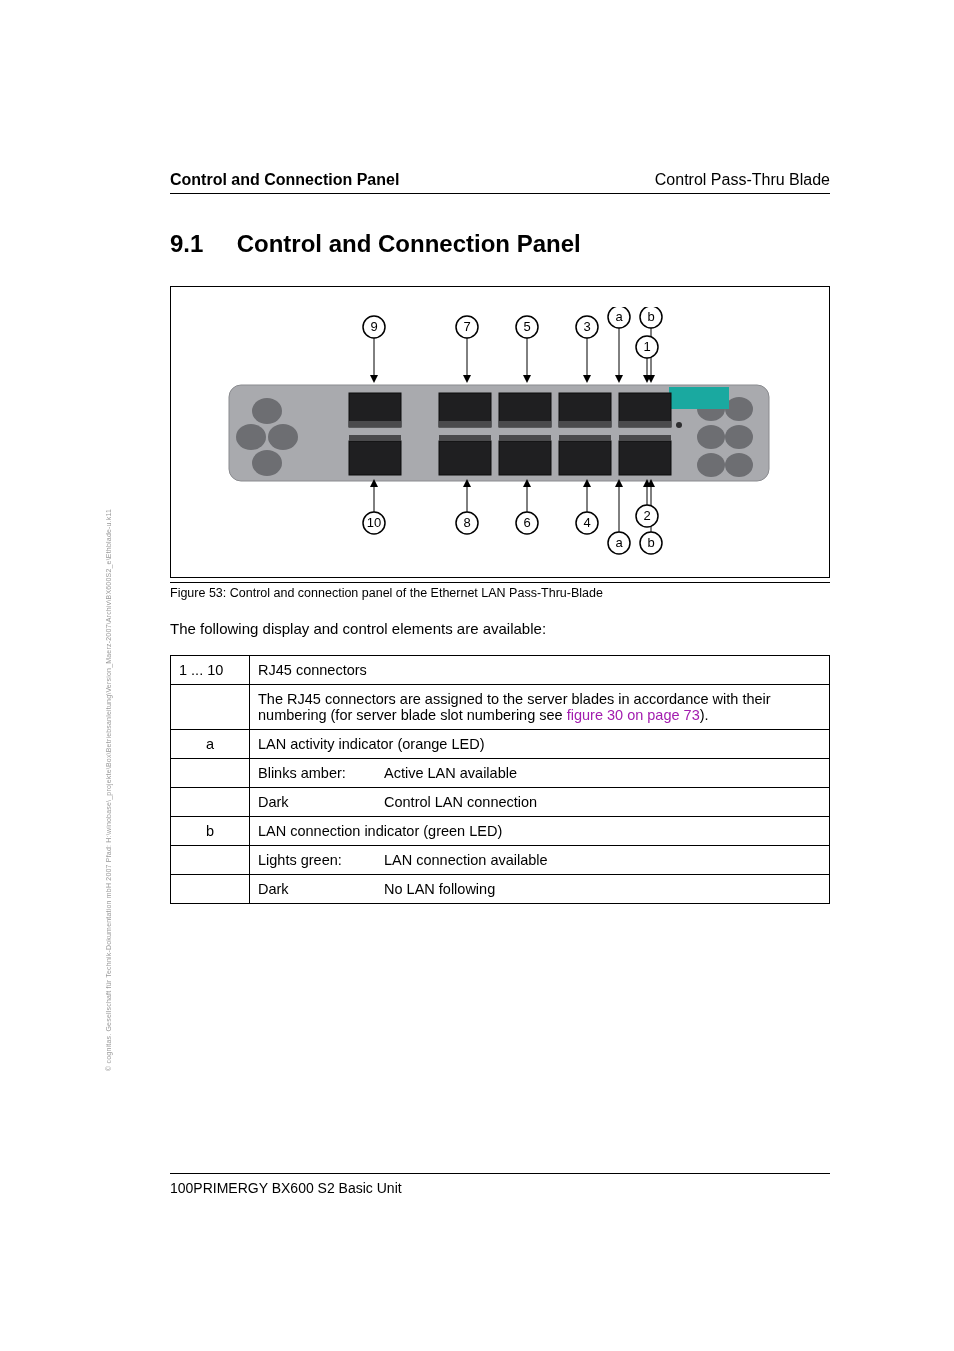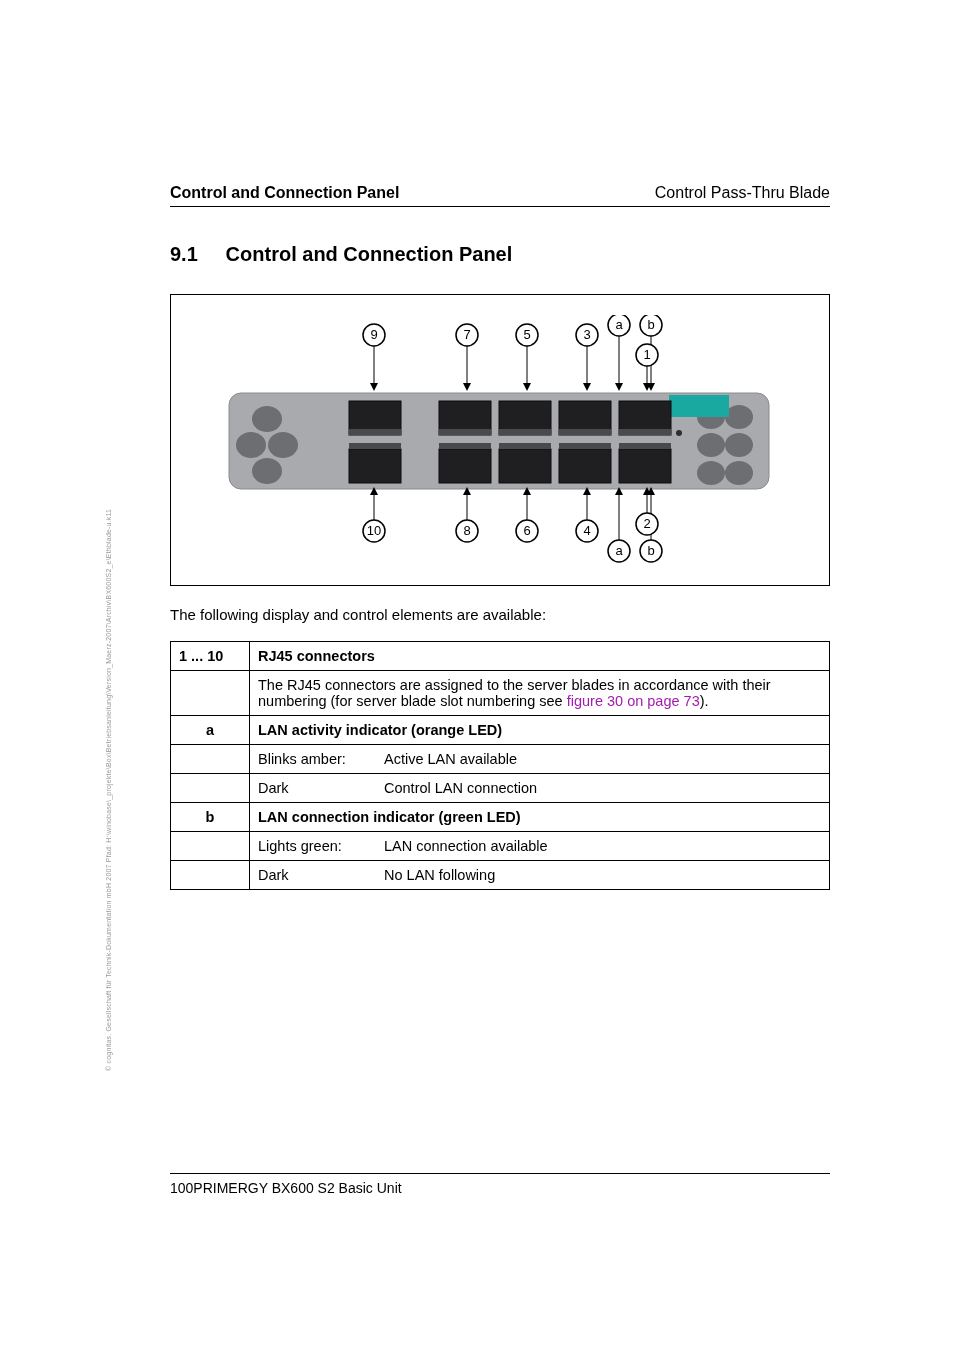--- a/index.html
+++ b/index.html
@@ -1,29 +1,29 @@
 <!DOCTYPE html>
 <html><head>
 <meta charset="utf-8">
 <style>
   html,body{margin:0;padding:0;background:#fff;font-family:Arial,Helvetica,sans-serif;color:#000}
   .page{width:954px;height:1351px;position:relative;box-sizing:border-box}
   .side-text{position:absolute;left:112px;bottom:280px;transform:rotate(-90deg);transform-origin:left bottom;font-size:7px;color:#999;white-space:nowrap;letter-spacing:0.2px}
-  .content{position:absolute;left:170px;top:184px;width:660px}
+  .content{position:absolute;left:170px;top:171px;width:660px}
   .header-row{display:flex;justify-content:space-between;align-items:baseline;border-bottom:1px solid #000;padding-bottom:4px;margin-bottom:36px}
   .header-left{font-weight:bold;font-size:16px}
   .header-right{font-size:16px}
-  .section-title{font-weight:bold;font-size:20px;margin-bottom:28px}
+  .section-title{font-weight:bold;font-size:24px;margin-bottom:28px}
   .figure-box{border:1px solid #000;padding:20px 28px 20px 28px}
   .panel-svg{display:block}
   .caption{font-size:12.5px;margin-top:4px;border-top:1px solid #000;padding-top:3px}
   .para{font-size:15px;margin:20px 0 18px 0}
   table.tbl{border-collapse:collapse;width:100%;font-size:14.5px}
   table.tbl td{border:1px solid #000;padding:6px 8px;vertical-align:top}
-  .bold{font-weight:bold}
+  .bold{font-weight:normal}
   .link{color:#a21caf}
   .footer{position:absolute;left:170px;bottom:155px;width:660px;border-top:1px solid #000;display:flex;justify-content:flex-start;font-size:14px;padding-top:6px}
 </style>
 </head>
 <body>
 <div class="page">
 
 <div class="side-text">© cognitas. Gesellschaft für Technik-Dokumentation mbH 2007     Pfad: H:\winobase\_projekte\Box\Betriebsanleitung\Version_Maerz-2007\Archiv\BX600S2_e\Ethblade-u.k11</div>
 
 <div class="content">
@@ -180,20 +180,21 @@
             </g>
         <g>
               <line x1="448" y1="176" x2="448" y2="198" stroke="#000"></line>
               <polygon points="448,172 444,180 452,180"></polygon>
               <circle cx="448" cy="209" r="11" fill="#fff" stroke="#000" stroke-width="1.5"></circle>
               <text x="448" y="213">2</text>
             </g>
       </g>
     </svg>
   </div>
+  <div class="caption">Figure 53: Control and connection panel of the Ethernet LAN Pass-Thru-Blade</div>
 
   <div class="para">The following display and control elements are available:</div>
 
   <table class="tbl">
     <tbody>
           <tr>
       <td style="width:62px"><span class="bold">1 ... 10</span></td>
       <td colspan="2"><span class="bold">RJ45 connectors</span></td>
     </tr>
     <tr>

